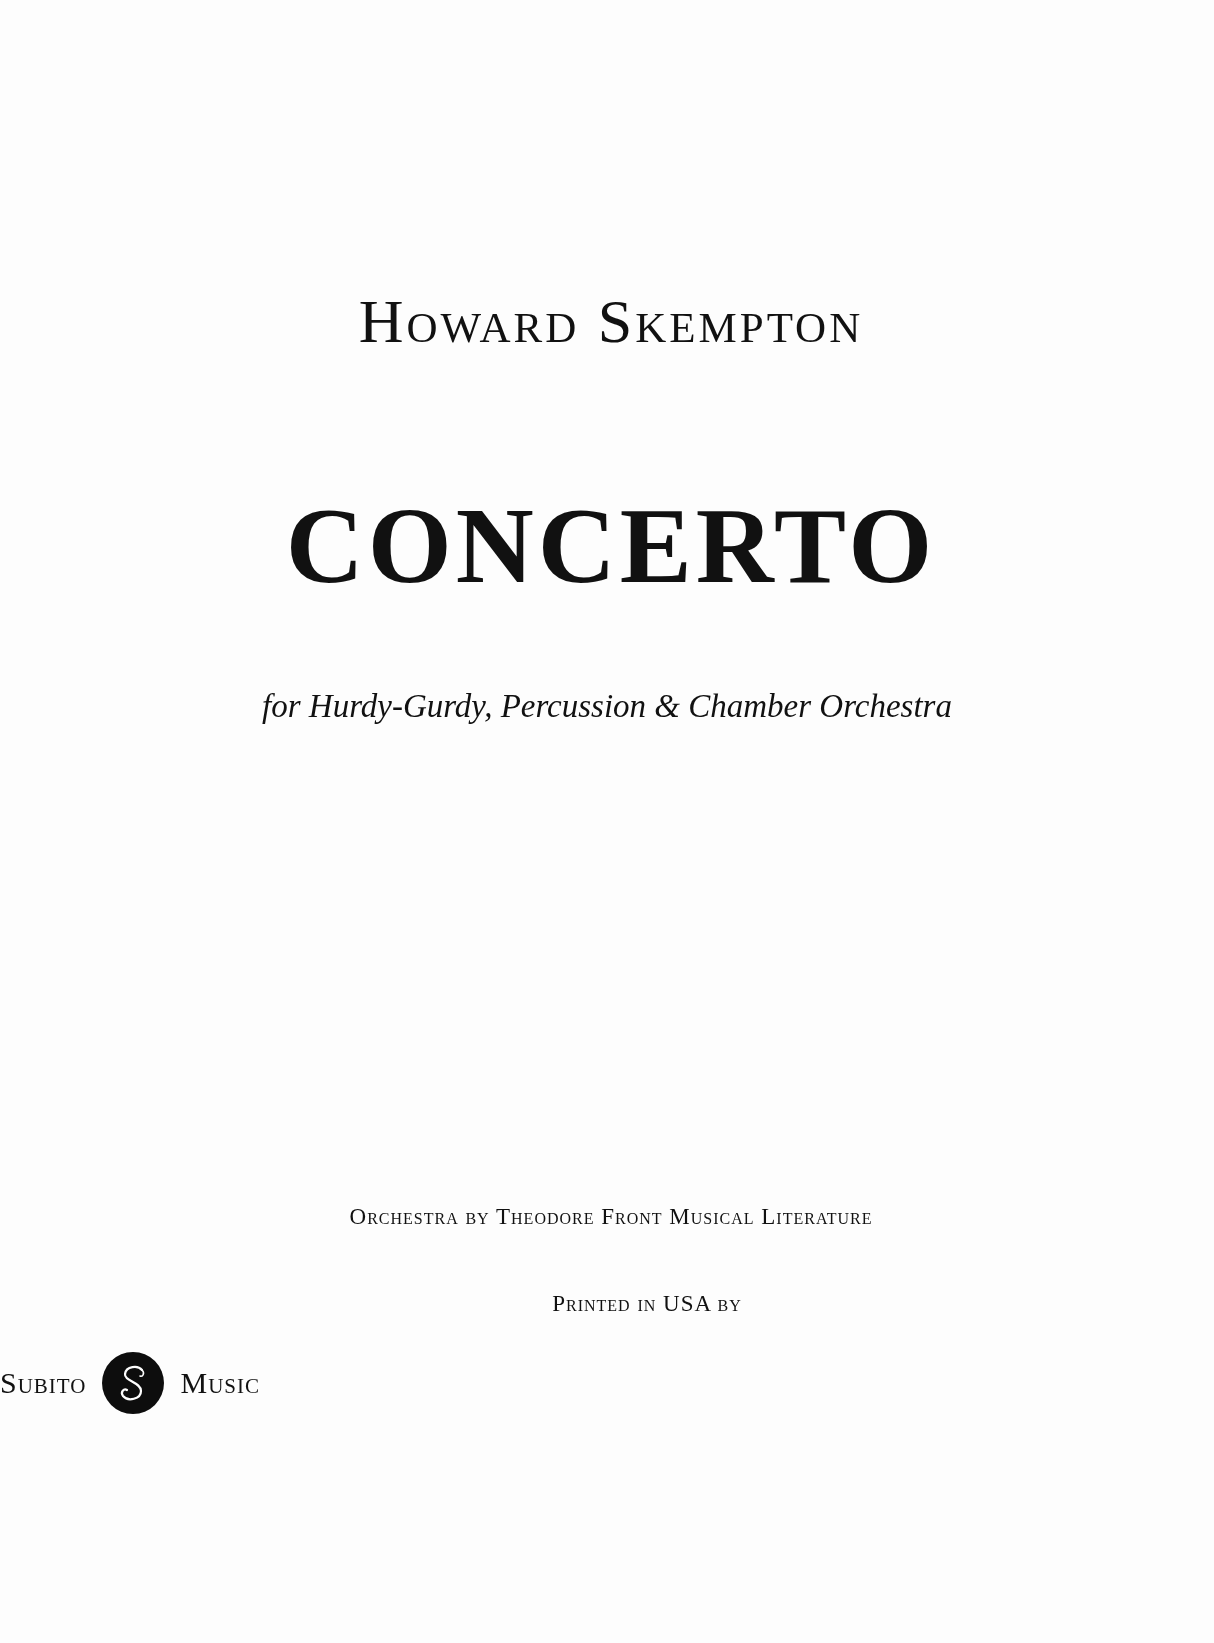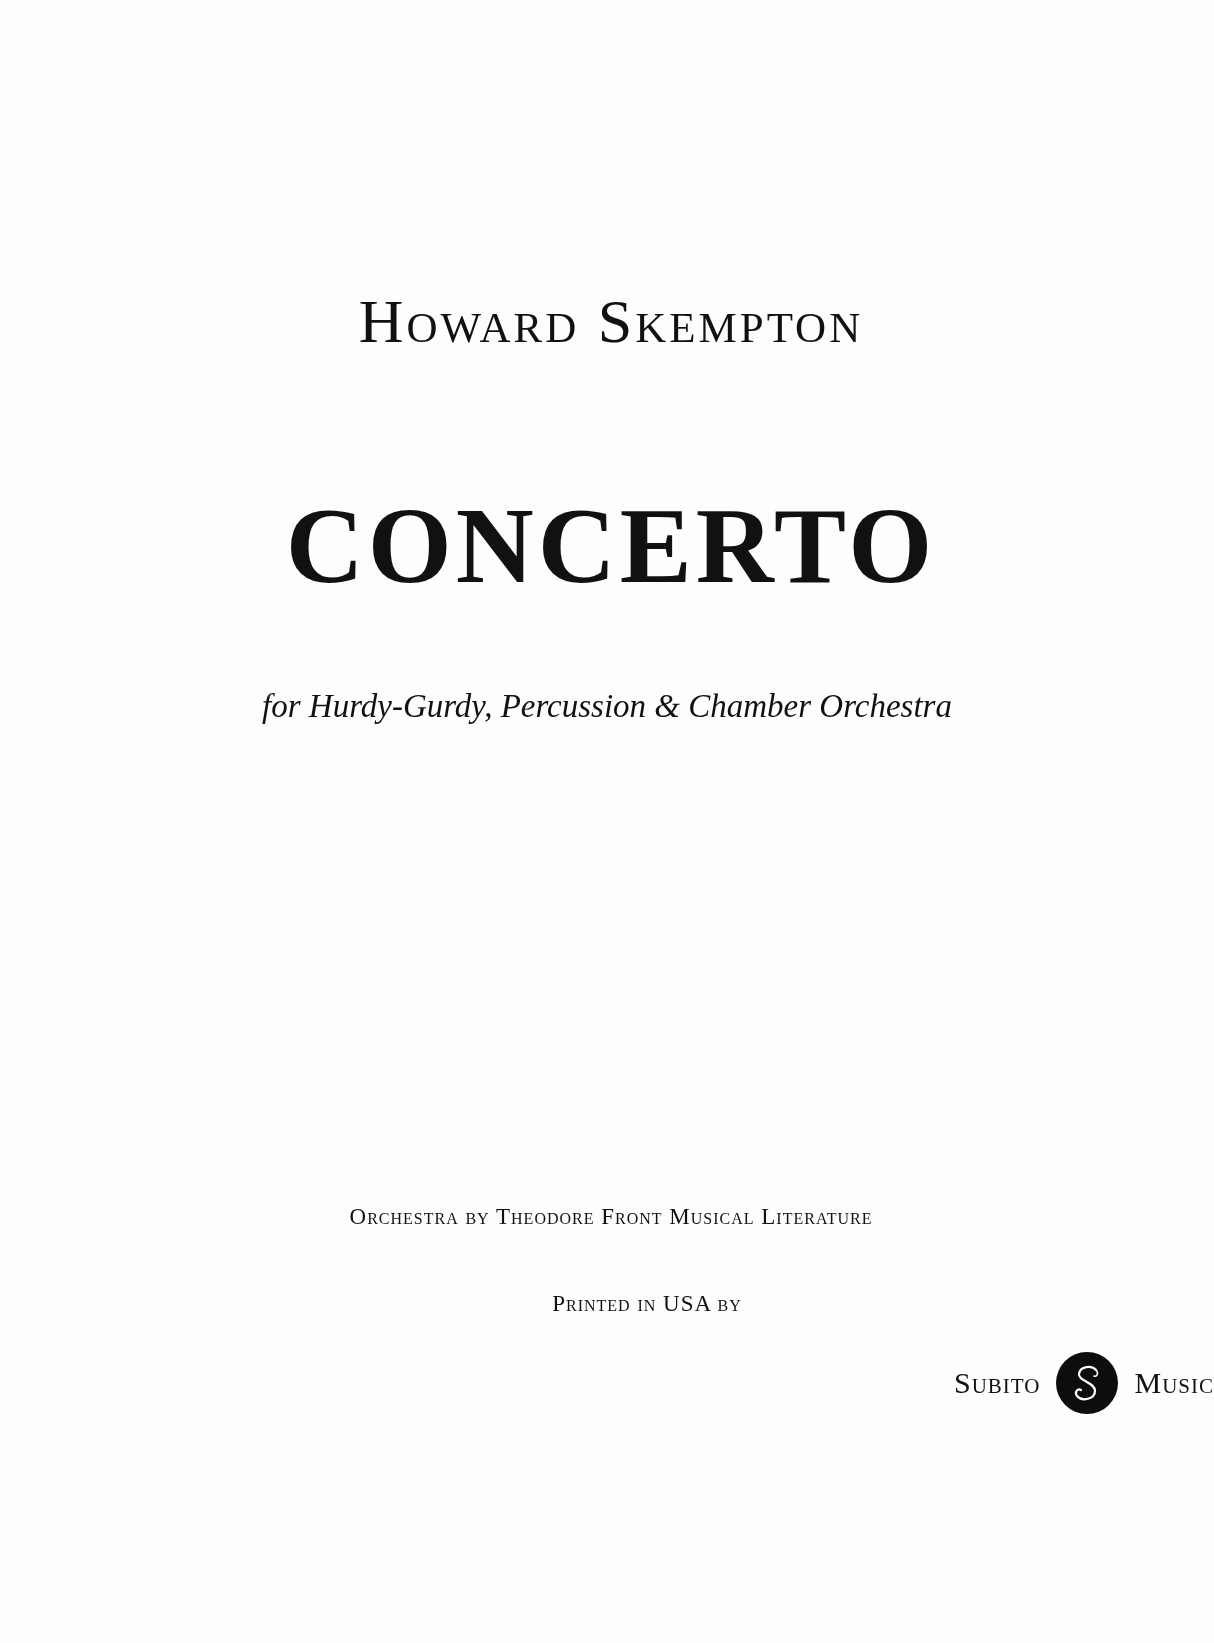--- a/index.html
+++ b/index.html
@@ -56,21 +56,21 @@
     }
     .credit-1 { top: 1205px; }
     .credit-2 { top: 1237px; }
     .credit-3 { top: 1292px; margin-left: 36px; }
     .publisher {
       position: absolute;
       top: 1352px;
       left: 0;
       width: 1214px;
       display: flex;
-      justify-content: flex-end;
+      justify-content: flex-start;
       align-items: center;
       gap: 16px;
     }
     .publisher-name {
       font-size: 30px;
       font-variant: small-caps;
       letter-spacing: 1px;
       line-height: 1;
     }
     .logo-mark {

